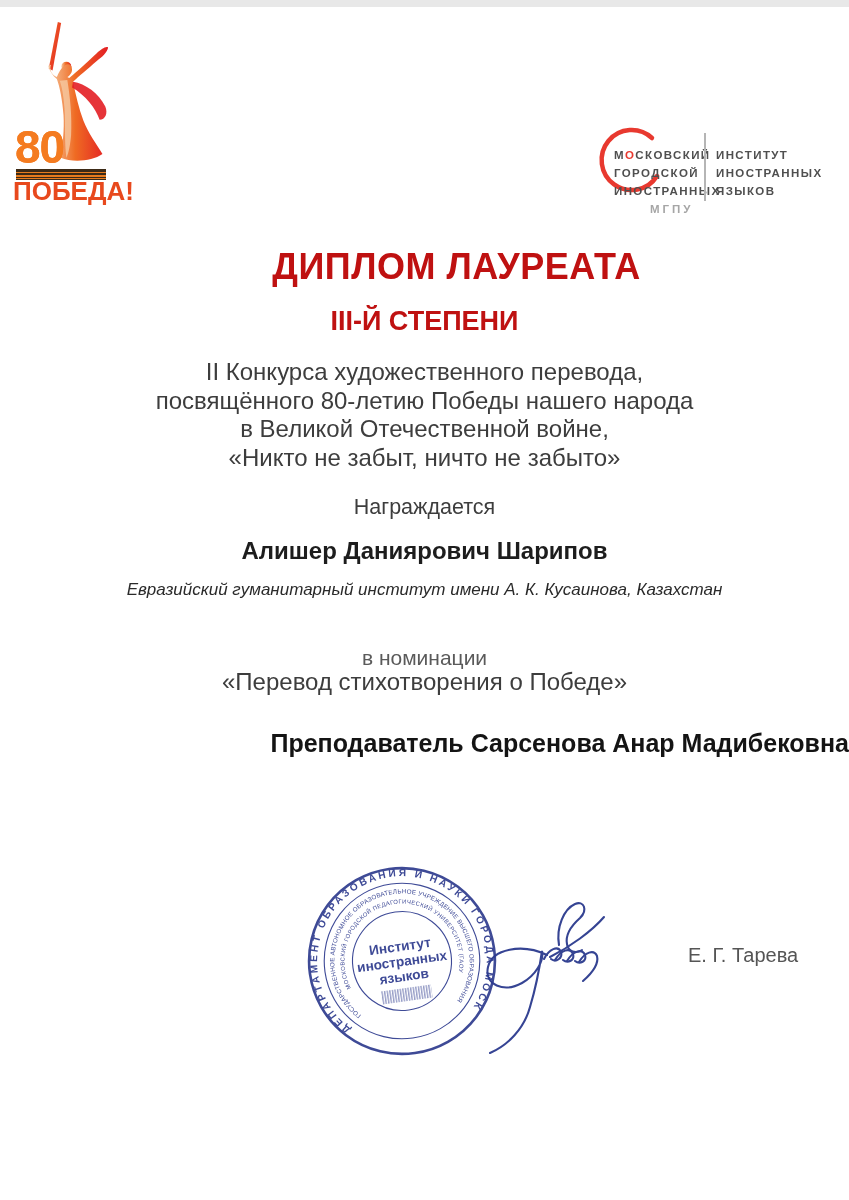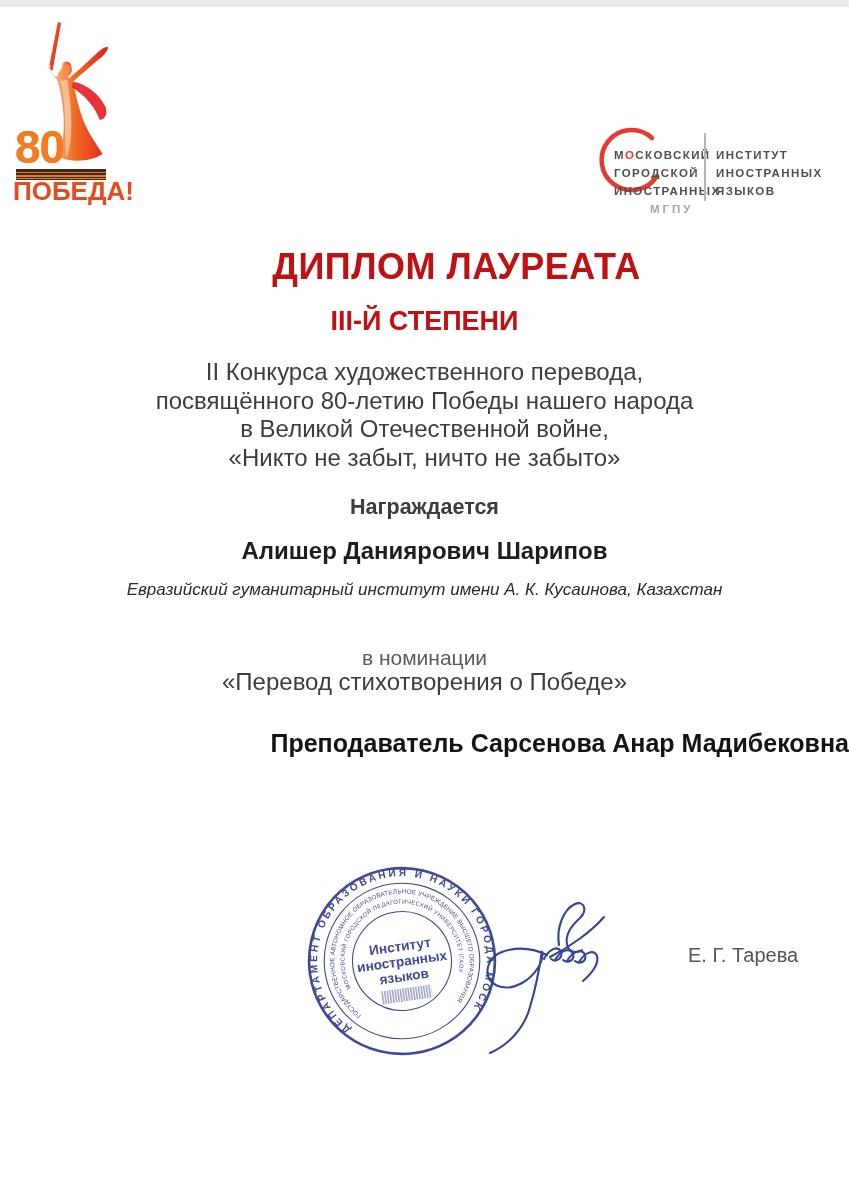--- a/index.html
+++ b/index.html
@@ -37,21 +37,21 @@
   .uni-line{font-size:11.5px;font-weight:bold;letter-spacing:1.4px;color:#4f4f4f;}
   .uni-line .red-o{color:#e8392f;}
   .uni-mgpu{font-size:11.5px;font-weight:bold;letter-spacing:3px;color:#a6a6a6;padding-left:36px;}
   #uni-divider{position:absolute;left:110px;top:14px;width:1.5px;height:68px;background:#b5b5b5;}
   .inst-lines{position:absolute;left:122px;top:27px;line-height:18px;}
 
   
   #title-main{top:239px;font-size:36px;font-weight:bold;color:#bf1111;letter-spacing:0.5px;padding-left:32px;}
   #title-degree{top:299px;font-size:27px;font-weight:bold;color:#bf1111;}
   #description{top:351px;font-size:24px;line-height:28.5px;color:#3d3d3d;font-weight:300;}
-  #award-label{top:488px;font-size:21.5px;color:#3d3d3d;font-weight:bold;}
+  #award-label{top:488px;font-size:21.5px;color:#3d3d3d;}
   #award-name{top:530px;font-size:24px;font-weight:bold;color:#1d1d1d;}
   #award-inst{top:573px;font-size:17px;font-style:italic;color:#2a2a2a;}
   #nom-label{top:639px;font-size:21px;color:#5a5a5a;}
   #nom-value{top:661px;font-size:24px;font-weight:300;color:#3d3d3d;}
   #teacher-line{top:722px;font-size:25px;font-weight:bold;color:#141414;text-align:right;}
 
   
   #director-block{position:absolute;left:52px;top:928px;width:220px;text-align:center;
     font-size:19.5px;line-height:25px;color:#666666;}
   #signer-name{position:absolute;left:688px;top:937px;font-size:20px;color:#555555;white-space:nowrap;}

